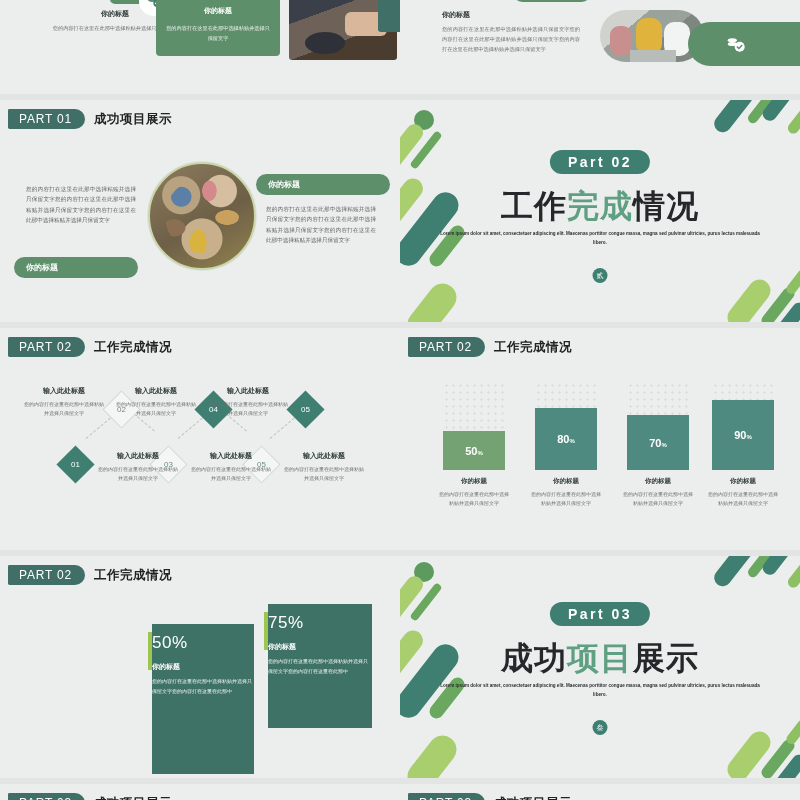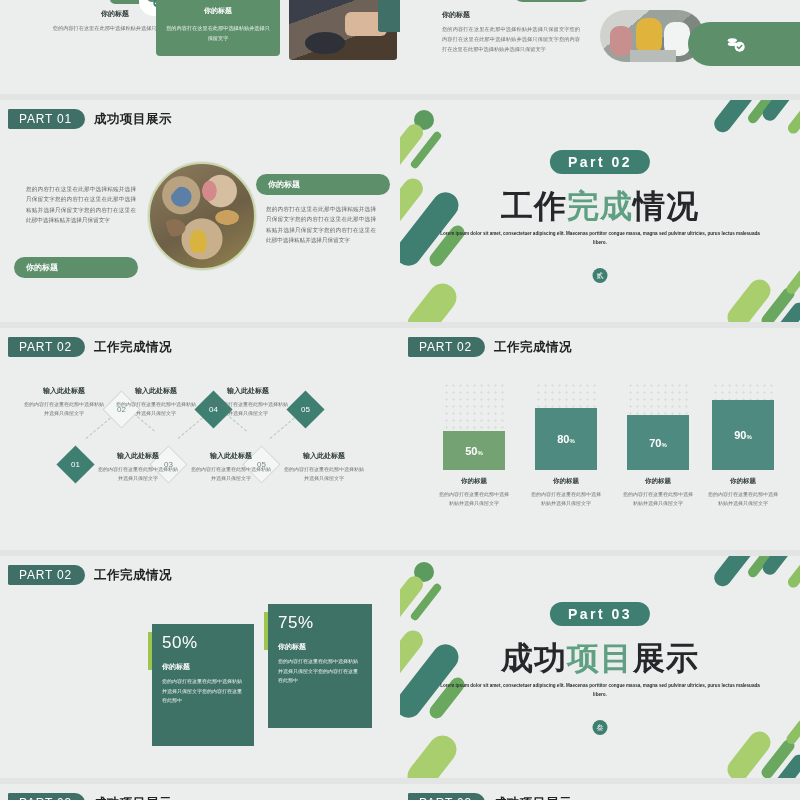--- a/index.html
+++ b/index.html
@@ -128,21 +128,21 @@
     position:absolute;left:0;width:62px;
     display:flex;align-items:center;justify-content:center;
     color:#fff;
   }
   .bar-rect .v{font-size:11px;font-weight:bold;}
   .bar-rect .v sub{font-size:6px;vertical-align:baseline;}
   .bar-t{position:absolute;width:62px;text-align:center;font-size:6.5px;font-weight:bold;color:#2e3a36;}
   .bar-d{position:absolute;width:72px;left:-5px;text-align:center;font-size:5px;color:#6a716e;line-height:1.85;}
 
   
-  .card{position:absolute;box-sizing:border-box;padding:9px 10px;color:#fff;}
+  .card{position:absolute;box-sizing:border-box;padding:9px 0;color:#fff;}
   .card .acc{position:absolute;left:-4px;top:8px;width:4px;height:38px;background:#9ec64e;}
   .card .pc{font-size:17px;font-weight:300;letter-spacing:.5px;}
   .card .ct{font-size:7px;font-weight:bold;margin-top:9px;}
   .card .cd{font-size:5px;line-height:1.9;margin-top:5px;opacity:.92;}
 
   
   .tp-title{position:absolute;font-size:7px;font-weight:bold;color:#2e3a36;}
   .tp-txt{position:absolute;font-size:5.2px;color:#6a716e;line-height:1.9;}
   .green-box{position:absolute;background:#5d8f6b;}
   .green-box .gt{font-size:7px;font-weight:bold;color:#fff;}
@@ -344,21 +344,21 @@
 
   <div class="gap"></div>
 
   <div class="slide" style="height:222px">
     <div class="hdr">
       <div class="part-pill">PART 02</div>
       <div class="hdr-title">工作完成情况</div>
     </div>
 
 
-    <div class="card" style="left:152px;top:68px;width:102px;height:122px;background:#3f7266;">
+    <div class="card" style="left:152px;top:68px;width:102px;height:150px;background:#3f7266;">
       <div class="acc"></div>
       <div class="pc">50%</div>
       <div class="ct">你的标题</div>
       <div class="cd">您的内容打在这里在此那中选择粘贴并选择只保留文字您的内容打在这里在此那中</div>
     </div>
 
     <div class="card" style="left:268px;top:48px;width:104px;height:124px;background:#3f7266;">
       <div class="acc"></div>
       <div class="pc">75%</div>
       <div class="ct">你的标题</div>

